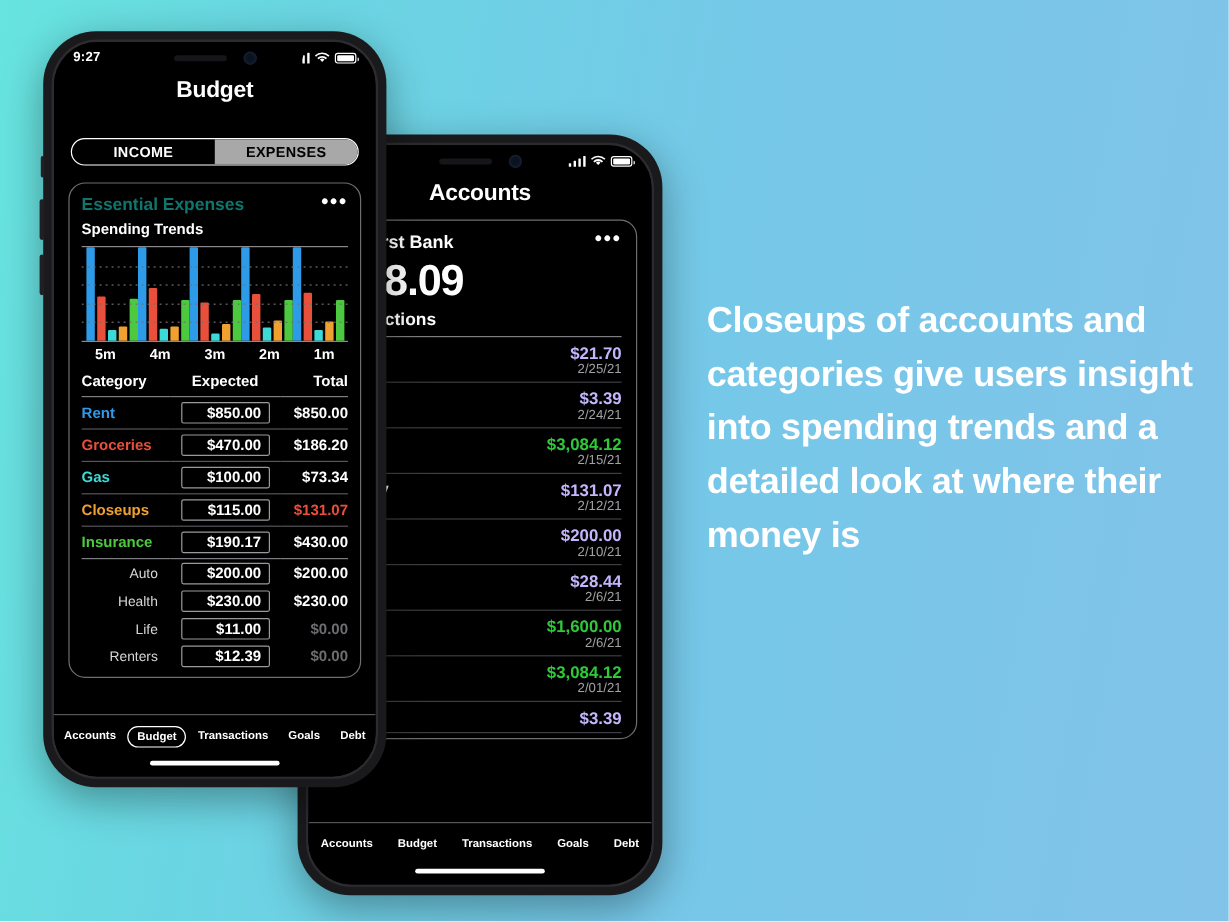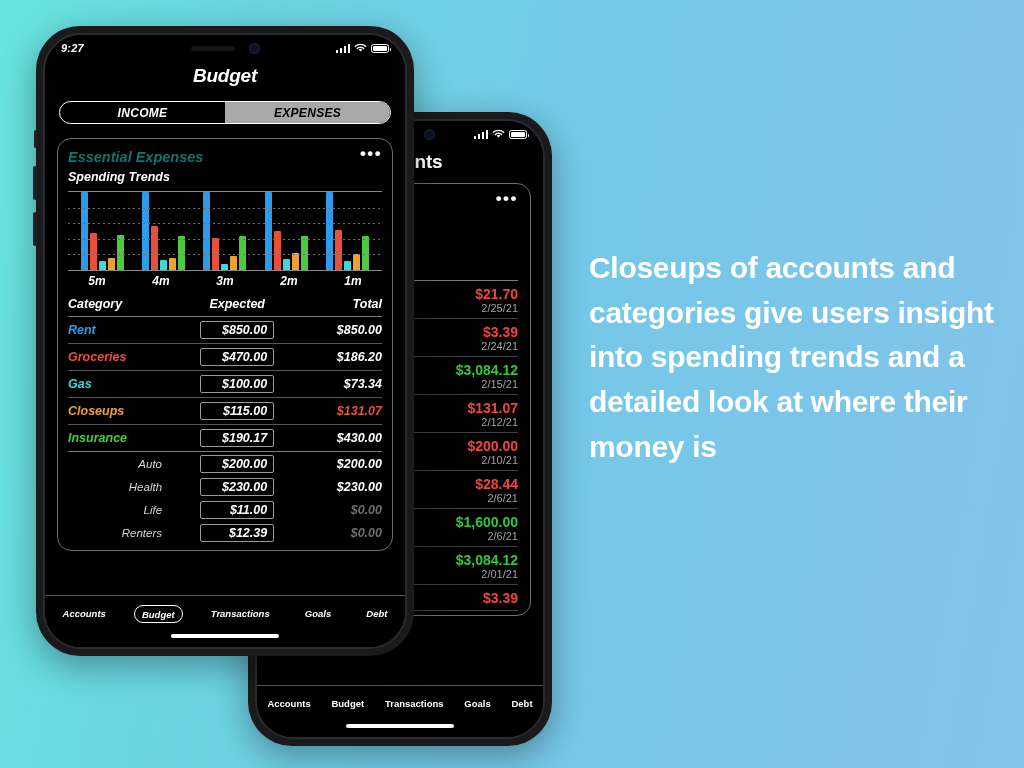--- a/index.html
+++ b/index.html
@@ -21,21 +21,21 @@
     padding: 7px;
     box-shadow: 0 10px 34px rgba(0,0,0,.35);
   }
   .phone-inner {
     position: relative; width: 100%; height: 100%;
     background: #000; border-radius: 38px; overflow: hidden;
     border: 2px solid #2c2c30;
   }
   .screen { position: absolute; inset: 0; background: #000; color: #fff; }
 
-  #phone1 { left: 36px; top: 26px; width: 378px; height: 630px; z-index: 5; font-style: italic; }
+  #phone1 { left: 36px; top: 26px; width: 286px; height: 630px; z-index: 5; }
   #phone2 { left: 248px; top: 112px; width: 304px; height: 634px; z-index: 2; }
 
   
   .notch {
     position: absolute; top: 0; left: 50%; transform: translateX(-50%);
     background: #000; border-bottom-left-radius: 18px; border-bottom-right-radius: 18px;
     display: flex; align-items: center; justify-content: center; gap: 14px;
     z-index: 30;
   }
   #phone1 .notch { width: 148px; height: 26px; }
@@ -60,21 +60,21 @@
   .batt::before { content:""; position:absolute; right:-3px; top:3px; width:1.5px; height:3px; background:#fff; border-radius:0 1px 1px 0; }
 
   
   .screen-title {
     text-align: center; font-size: 19px; font-weight: bold; color: #fff;
     margin-top: 30px; letter-spacing: -.2px;
   }
 
   
   .segmented {
-    margin: 14px 14px 0; height: 23px; border: 1.4px solid #fff; border-radius: 12px;
+    margin: 28px 14px 0; height: 23px; border: 1.4px solid #fff; border-radius: 12px;
     display: flex; overflow: hidden;
   }
   .seg { flex: 1; display: flex; align-items: center; justify-content: center;
     font-size: 12px; font-weight: bold; letter-spacing: .3px; color: #fff; }
   .seg.active { background: #a8a8a8; color: #000; }
 
   
   .card {
     margin: 14px 12px 0; border: 1.3px solid #6e6e72; border-radius: 14px;
     padding: 10px 10px 6px; background: #000;
@@ -145,21 +145,21 @@
     padding: 10px 12px 4px; background: #000;
   }
   .acct-name { font-size: 15px; font-weight: bold; color: #fff; }
   .acct-balance { font-size: 36px; font-weight: bold; color: #fff; letter-spacing: -1px; margin-top: 2px; }
   .acct-sub { font-size: 14.5px; font-weight: bold; color: #fff; margin-top: 4px; padding-bottom: 5px; border-bottom: 1px solid #7d7d82; }
   .txn { display: flex; justify-content: space-between; align-items: flex-start; padding: 5px 0 4px; border-bottom: 1px solid #3e3e43; }
   .txn-left { min-width: 0; }
   .txn-name { font-size: 13px; font-weight: bold; color: #fff; white-space: nowrap; }
   .txn-note { font-size: 11px; color: #5d7f9e; white-space: nowrap; }
   .txn-right { text-align: right; white-space: nowrap; }
-  .txn-amt { font-size: 14px; font-weight: bold; color: #ef4444; }
+  .txn-amt { font-size: 14px; font-weight: bold; color: #c4b5fd; }
   .txn-amt.pos { color: #30c93a; }
   .txn-date { font-size: 11px; color: #a0a0a5; }
 
   
   #caption {
     position: absolute; left: 589px; top: 246px; width: 420px;
     color: #fff; font-weight: bold; font-size: 30px; line-height: 1.49;
     letter-spacing: -.3px; z-index: 8;
   }
 

